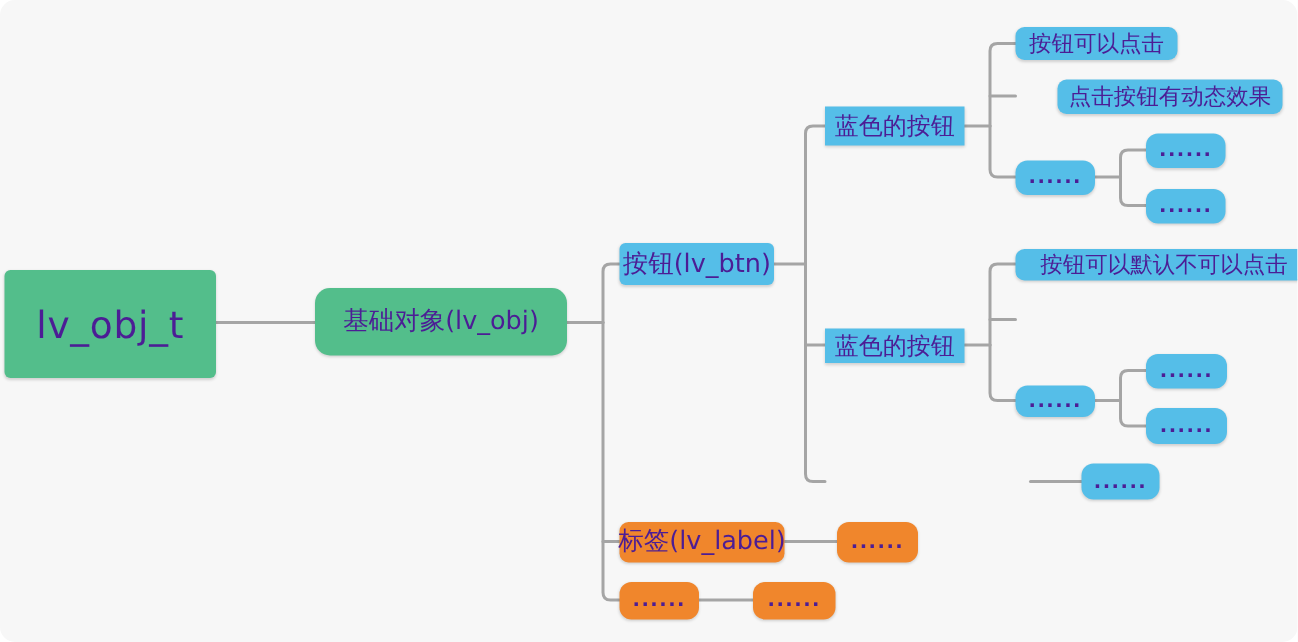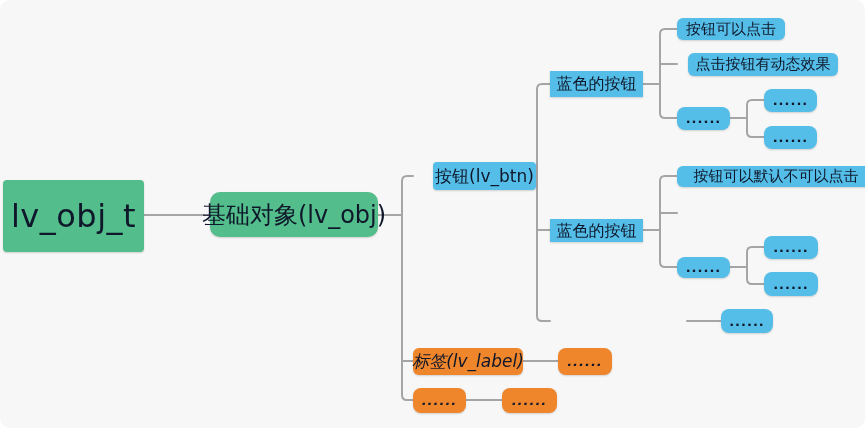--- a/index.html
+++ b/index.html
@@ -26,31 +26,31 @@
     stroke: #a5a5a5;
     stroke-width: 2;
     stroke-linecap: round;
   }
   .node {
     position: absolute;
     display: flex;
     align-items: center;
     justify-content: center;
     box-sizing: border-box;
-    color: #0f172a;
+    color: #4c1d95;
     white-space: nowrap;
     box-shadow: 0 1px 2px rgba(0,0,0,0.16);
     cursor: default;
     line-height: 1;
   }
   .green  { background: #53be8b; }
   .blue   { background: #55bee8; }
-  .orange { background: #f0862c; font-style: italic; }
-  .n-root { font-size: 32px; border-radius: 4px; letter-spacing: 0.5px; }
-  .n-base { font-size: 24px; border-radius: 10px; }
+  .orange { background: #f0862c; }
+  .n-root { font-size: 25px; border-radius: 4px; letter-spacing: 0.5px; }
+  .n-base { font-size: 17px; border-radius: 10px; }
   .n-branch { font-size: 17px; border-radius: 4px; }
   .n-sub  { font-size: 16px; border-radius: 0; }
   .n-leaf { font-size: 15px; border-radius: 6px; }
   .n-dots { font-size: 13px; font-weight: 700; letter-spacing: 1px; border-radius: 8px; }
 </style>
 </head>
 <body>
 
 <div class="canvas">
 
@@ -90,27 +90,27 @@
 
     <path d="M523 361 H558"></path>
 
     <path d="M466 400 H502"></path>
   </svg>
 
   <div class="node green n-root" style="left:3px;   top:180px; width:141px; height:72px;">lv_obj_t</div>
 
   <div class="node green n-base" style="left:210px; top:192px; width:168px; height:45px;">基础对象(lv_obj)</div>
 
-  <div class="node blue n-branch" style="left:413px; top:162px; width:103px; height:28px;margin-left:20px;">按钮(lv_btn)</div>
+  <div class="node blue n-branch" style="left:413px; top:162px; width:103px; height:28px;">按钮(lv_btn)</div>
 
   <div class="node blue n-sub" style="left:550px; top:71px;  width:93px;  height:26px;">蓝色的按钮</div>
 
   <div class="node blue n-leaf" style="left:677px; top:18px;  width:108px; height:22px;">按钮可以点击</div>
 
-  <div class="node blue n-leaf" style="left:688px; top:53px;  width:150px; height:23px;">点击按钮有动态效果</div>
+  <div class="node blue n-leaf" style="left:705px; top:53px;  width:150px; height:23px;">点击按钮有动态效果</div>
 
   <div class="node blue n-dots" style="left:677px; top:107px; width:53px;  height:23px;">......</div>
 
   <div class="node blue n-dots" style="left:764px; top:89px;  width:53px;  height:23px;">......</div>
 
   <div class="node blue n-dots" style="left:764px; top:126px; width:53px;  height:23px;">......</div>
 
   <div class="node blue n-sub" style="left:550px; top:219px; width:93px;  height:23px;">蓝色的按钮</div>
 
   <div class="node blue n-leaf" style="left:677px; top:166px; width:198px; height:21px;">按钮可以默认不可以点击</div>

